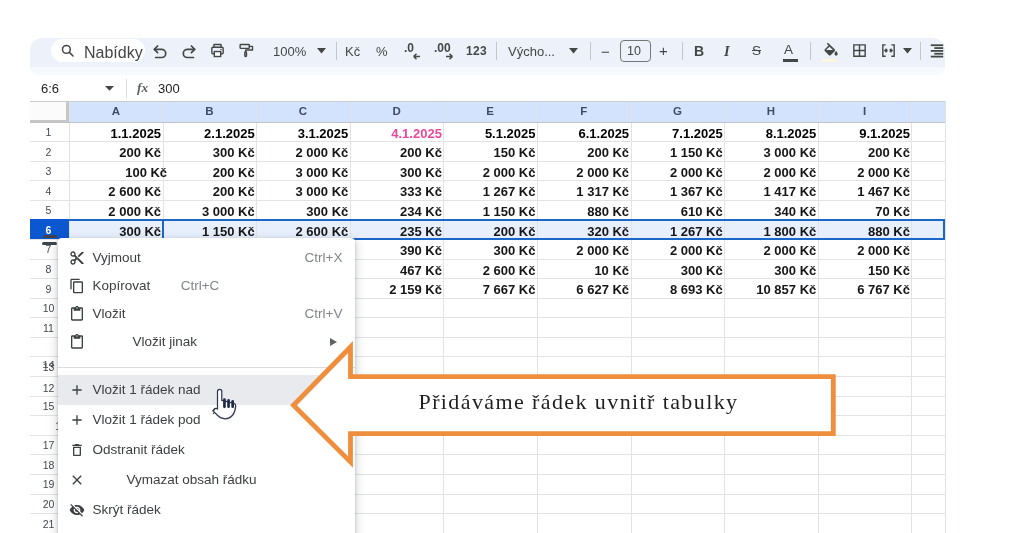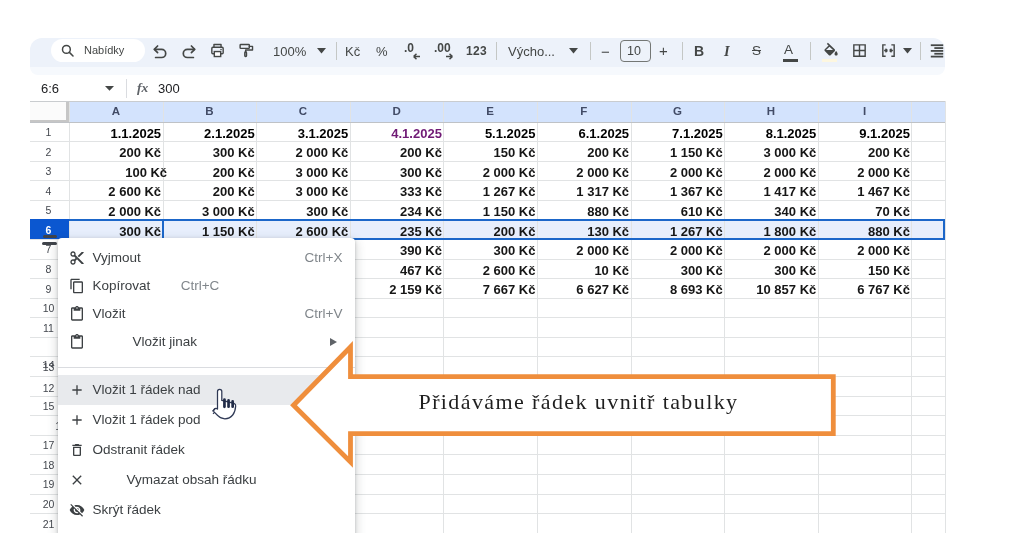--- a/index.html
+++ b/index.html
@@ -13,21 +13,21 @@
 svg{display:block;}
 </style></head><body>
 
 <div class="ab" style="left:30px;top:38px;width:915px;height:29px;background:#edf2fa;border-radius:12px 12px 0 0;"></div>
 <div class="ab" style="left:30px;top:67px;width:915px;height:8px;background:#f6f9fd;border-radius:0 0 12px 12px;"></div>
 <div class="ab" style="left:51px;top:39px;width:94px;height:23px;background:#fff;border-radius:12px;"></div>
 <svg class="ab" style="left:61px;top:44px" width="13" height="13" viewBox="0 0 13 13">
 <circle cx="5.4" cy="5.4" r="3.9" fill="none" stroke="#444746" stroke-width="1.5"></circle>
 <line x1="8.4" y1="8.4" x2="12" y2="12" stroke="#444746" stroke-width="1.5" stroke-linecap="round"></line>
   </svg>
-<div class="tbt" style="left:84px;top:43.5px;font-size:11px;">Nabídky</div>
+<div class="tbt" style="left:84px;top:43.5px;font-size:16px;">Nabídky</div>
 <svg class="ab" style="left:152px;top:43px" width="16" height="16" viewBox="0 0 16 16">
     <path d="M2.6 6.3 H9.6 a4.1 4.1 0 0 1 0 8.2 H3.6" fill="none" stroke="#444746" stroke-width="1.7" stroke-linecap="round"></path>
     <path d="M5.6 3 L2.3 6.3 L5.6 9.6" fill="none" stroke="#444746" stroke-width="1.7" stroke-linecap="round" stroke-linejoin="round"></path>
   </svg>
 <svg class="ab" style="left:181px;top:43px" width="16" height="16" viewBox="0 0 16 16">
     <path d="M13.4 6.3 H6.4 a4.1 4.1 0 0 0 0 8.2 H12.4" fill="none" stroke="#444746" stroke-width="1.7" stroke-linecap="round"></path>
     <path d="M10.4 3 L13.7 6.3 L10.4 9.6" fill="none" stroke="#444746" stroke-width="1.7" stroke-linecap="round" stroke-linejoin="round"></path>
   </svg>
 <svg class="ab" style="left:209px;top:42px" width="17" height="17" viewBox="0 0 24 24">
     <path d="M7 7.5 V3.5 h10 v4" fill="none" stroke="#444746" stroke-width="2" stroke-linecap="round" stroke-linejoin="round"></path>
@@ -164,21 +164,21 @@
 <div class="rnum" style="left:30px;top:400.12px;width:37.0px;">15</div>
 <div class="rnum" style="left:30px;top:419.70px;width:37.0px;text-align:right;">16</div>
 <div class="rnum" style="left:30px;top:439.28px;width:37.0px;">17</div>
 <div class="rnum" style="left:30px;top:458.86px;width:37.0px;">18</div>
 <div class="rnum" style="left:30px;top:478.44px;width:37.0px;">19</div>
 <div class="rnum" style="left:30px;top:498.02px;width:37.0px;">20</div>
 <div class="rnum" style="left:30px;top:517.60px;width:37.0px;">21</div>
 <div class="cell" style="left:69.0px;top:125.70px;width:92.1px;color:#000;">1.1.2025</div>
 <div class="cell" style="left:162.6px;top:125.70px;width:92.1px;color:#000;">2.1.2025</div>
 <div class="cell" style="left:256.2px;top:125.70px;width:92.09999999999997px;color:#000;">3.1.2025</div>
-<div class="cell" style="left:349.79999999999995px;top:125.70px;width:92.10000000000002px;color:#701a75;">4.1.2025</div>
+<div class="cell" style="left:349.79999999999995px;top:125.70px;width:92.10000000000002px;color:#ec4899;">4.1.2025</div>
 <div class="cell" style="left:443.4px;top:125.70px;width:92.10000000000002px;color:#000;">5.1.2025</div>
 <div class="cell" style="left:537.0px;top:125.70px;width:92.09999999999991px;color:#000;">6.1.2025</div>
 <div class="cell" style="left:630.5999999999999px;top:125.70px;width:92.10000000000002px;color:#000;">7.1.2025</div>
 <div class="cell" style="left:724.1999999999999px;top:125.70px;width:92.10000000000002px;color:#000;">8.1.2025</div>
 <div class="cell" style="left:817.8px;top:125.70px;width:92.10000000000002px;color:#000;">9.1.2025</div>
 <div class="cell" style="left:69.0px;top:145.28px;width:92.1px;">200 Kč</div>
 <div class="cell" style="left:162.6px;top:145.28px;width:92.1px;">300 Kč</div>
 <div class="cell" style="left:256.2px;top:145.28px;width:92.09999999999997px;">2 000 Kč</div>
 <div class="cell" style="left:349.79999999999995px;top:145.28px;width:92.10000000000002px;">200 Kč</div>
 <div class="cell" style="left:443.4px;top:145.28px;width:92.10000000000002px;">150 Kč</div>
@@ -211,21 +211,21 @@
 <div class="cell" style="left:443.4px;top:204.02px;width:92.10000000000002px;">1 150 Kč</div>
 <div class="cell" style="left:537.0px;top:204.02px;width:92.09999999999991px;">880 Kč</div>
 <div class="cell" style="left:630.5999999999999px;top:204.02px;width:92.10000000000002px;">610 Kč</div>
 <div class="cell" style="left:724.1999999999999px;top:204.02px;width:92.10000000000002px;">340 Kč</div>
 <div class="cell" style="left:817.8px;top:204.02px;width:92.10000000000002px;">70 Kč</div>
 <div class="cell" style="left:69.0px;top:223.60px;width:92.1px;">300 Kč</div>
 <div class="cell" style="left:162.6px;top:223.60px;width:92.1px;">1 150 Kč</div>
 <div class="cell" style="left:256.2px;top:223.60px;width:92.09999999999997px;">2 600 Kč</div>
 <div class="cell" style="left:349.79999999999995px;top:223.60px;width:92.10000000000002px;">235 Kč</div>
 <div class="cell" style="left:443.4px;top:223.60px;width:92.10000000000002px;">200 Kč</div>
-<div class="cell" style="left:537.0px;top:223.60px;width:92.09999999999991px;">130 Kč</div>
+<div class="cell" style="left:537.0px;top:223.60px;width:92.09999999999991px;">320 Kč</div>
 <div class="cell" style="left:630.5999999999999px;top:223.60px;width:92.10000000000002px;">1 267 Kč</div>
 <div class="cell" style="left:724.1999999999999px;top:223.60px;width:92.10000000000002px;">1 800 Kč</div>
 <div class="cell" style="left:817.8px;top:223.60px;width:92.10000000000002px;">880 Kč</div>
 <div class="cell" style="left:349.79999999999995px;top:243.18px;width:92.10000000000002px;">390 Kč</div>
 <div class="cell" style="left:443.4px;top:243.18px;width:92.10000000000002px;">300 Kč</div>
 <div class="cell" style="left:537.0px;top:243.18px;width:92.09999999999991px;">2 000 Kč</div>
 <div class="cell" style="left:630.5999999999999px;top:243.18px;width:92.10000000000002px;">2 000 Kč</div>
 <div class="cell" style="left:724.1999999999999px;top:243.18px;width:92.10000000000002px;">2 000 Kč</div>
 <div class="cell" style="left:817.8px;top:243.18px;width:92.10000000000002px;">2 000 Kč</div>
 <div class="cell" style="left:349.79999999999995px;top:262.76px;width:92.10000000000002px;">467 Kč</div>

